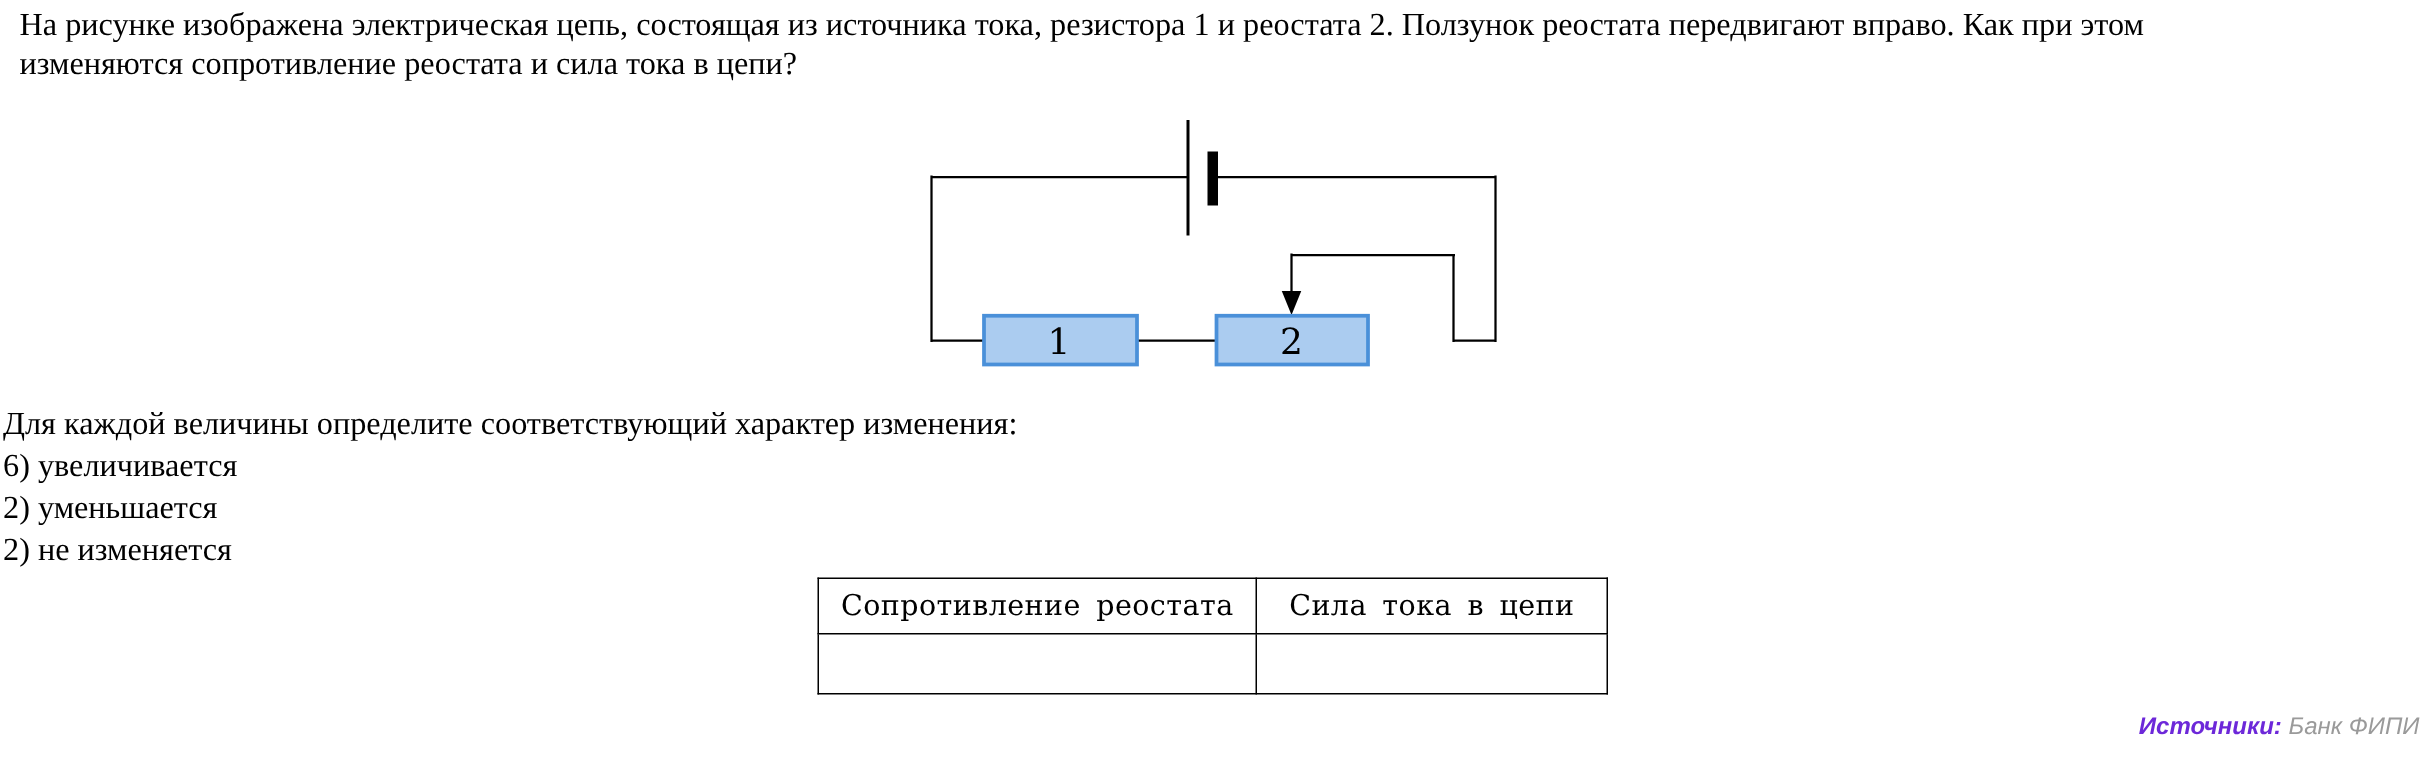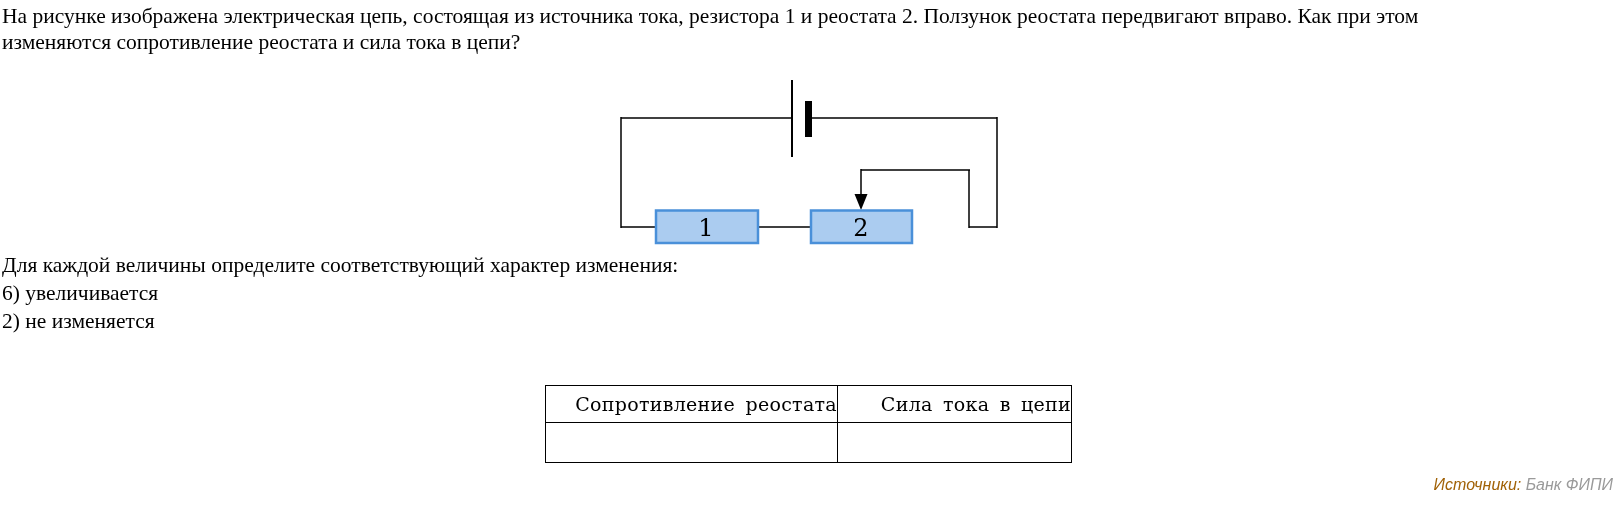--- a/index.html
+++ b/index.html
@@ -7,48 +7,48 @@
     --box-border:#4a90d9;
     --wire:#000000;
     --link-gray:#9a9a9a;
   }
   *{margin:0;padding:0;box-sizing:border-box;}
   body{background:#ffffff;font-family:"Liberation Serif", serif;color:#000;}
   .page{position:relative;width:1616px;height:508px;background:#fff;overflow:hidden;}
 
   
   .question{position:absolute;left:2px;top:3px;font-size:21.5px;line-height:26px;}
-  .question .qline{white-space:nowrap;}
+  .question .qline{white-space:nowrap;margin-left:11px;}
 
   
   .circuit{position:absolute;left:0;top:0;}
   .circuit line{stroke:var(--wire);stroke-width:1.5;}
   .circuit .plate-long{stroke-width:2;}
   .circuit .box{fill:var(--box-fill);stroke:var(--box-border);stroke-width:2.5;}
   .circuit .blabel{font-family:"DejaVu Serif", serif;font-size:24px;fill:#000;text-anchor:middle;}
   .circuit .solid{fill:#000;stroke:none;}
 
   
-  .instructions{position:absolute;left:2px;top:251px;font-size:21.5px;line-height:28px;}
+  .instructions{position:absolute;left:2px;top:268px;font-size:21.5px;line-height:28px;}
   .instructions div{white-space:nowrap;}
 
   
   .answer-table{position:absolute;left:545px;top:385px;border-collapse:collapse;
     font-family:"DejaVu Serif", serif;font-size:19px;}
   .answer-table td,.answer-table th{border:1.5px solid #000;text-align:center;
     font-weight:normal;word-spacing:4px;letter-spacing:0.3px;}
-  .answer-table th{height:37px;text-align:right;}
+  .answer-table th{height:37px;}
   .answer-table td{height:40px;}
   .col-resistance{width:292px;}
   .col-current{width:234px;}
 
   
   .source{position:absolute;right:3px;top:476px;font-family:"Liberation Sans", sans-serif;
     font-style:italic;font-size:16px;white-space:nowrap;}
-  .source .src-label{color:#a16207;font-weight:normal;}
+  .source .src-label{color:#6d28d9;font-weight:bold;}
   .source .src-link{color:var(--link-gray);text-decoration:none;cursor:pointer;}
 </style>
 </head>
 <body>
 
 <div class="page">
 
   <div class="question">
     <div class="qline">На рисунке изображена электрическая цепь, состоящая из источника тока, резистора 1 и реостата 2. Ползунок реостата передвигают вправо. Как при этом</div>
     <div class="qline">изменяются сопротивление реостата и сила тока в цепи?</div>
@@ -79,20 +79,21 @@
     <rect class="box" x="656" y="210.5" width="102" height="32.5"></rect>
     <text class="blabel" x="706" y="236">1</text>
 
     <rect class="box" x="811" y="210.5" width="101" height="32.5"></rect>
     <text class="blabel" x="861" y="236">2</text>
   </svg>
 
   <div class="instructions">
     <div>Для каждой величины определите соответствующий характер изменения:</div>
     <div>6) увеличивается</div>
+    <div>2) уменьшается</div>
     <div>2) не изменяется</div>
   </div>
 
   <table class="answer-table">
     <tbody>
         <tr>
       <th class="col-resistance">Сопротивление реостата</th>
       <th class="col-current">Сила тока в цепи</th>
     </tr>
     <tr>

